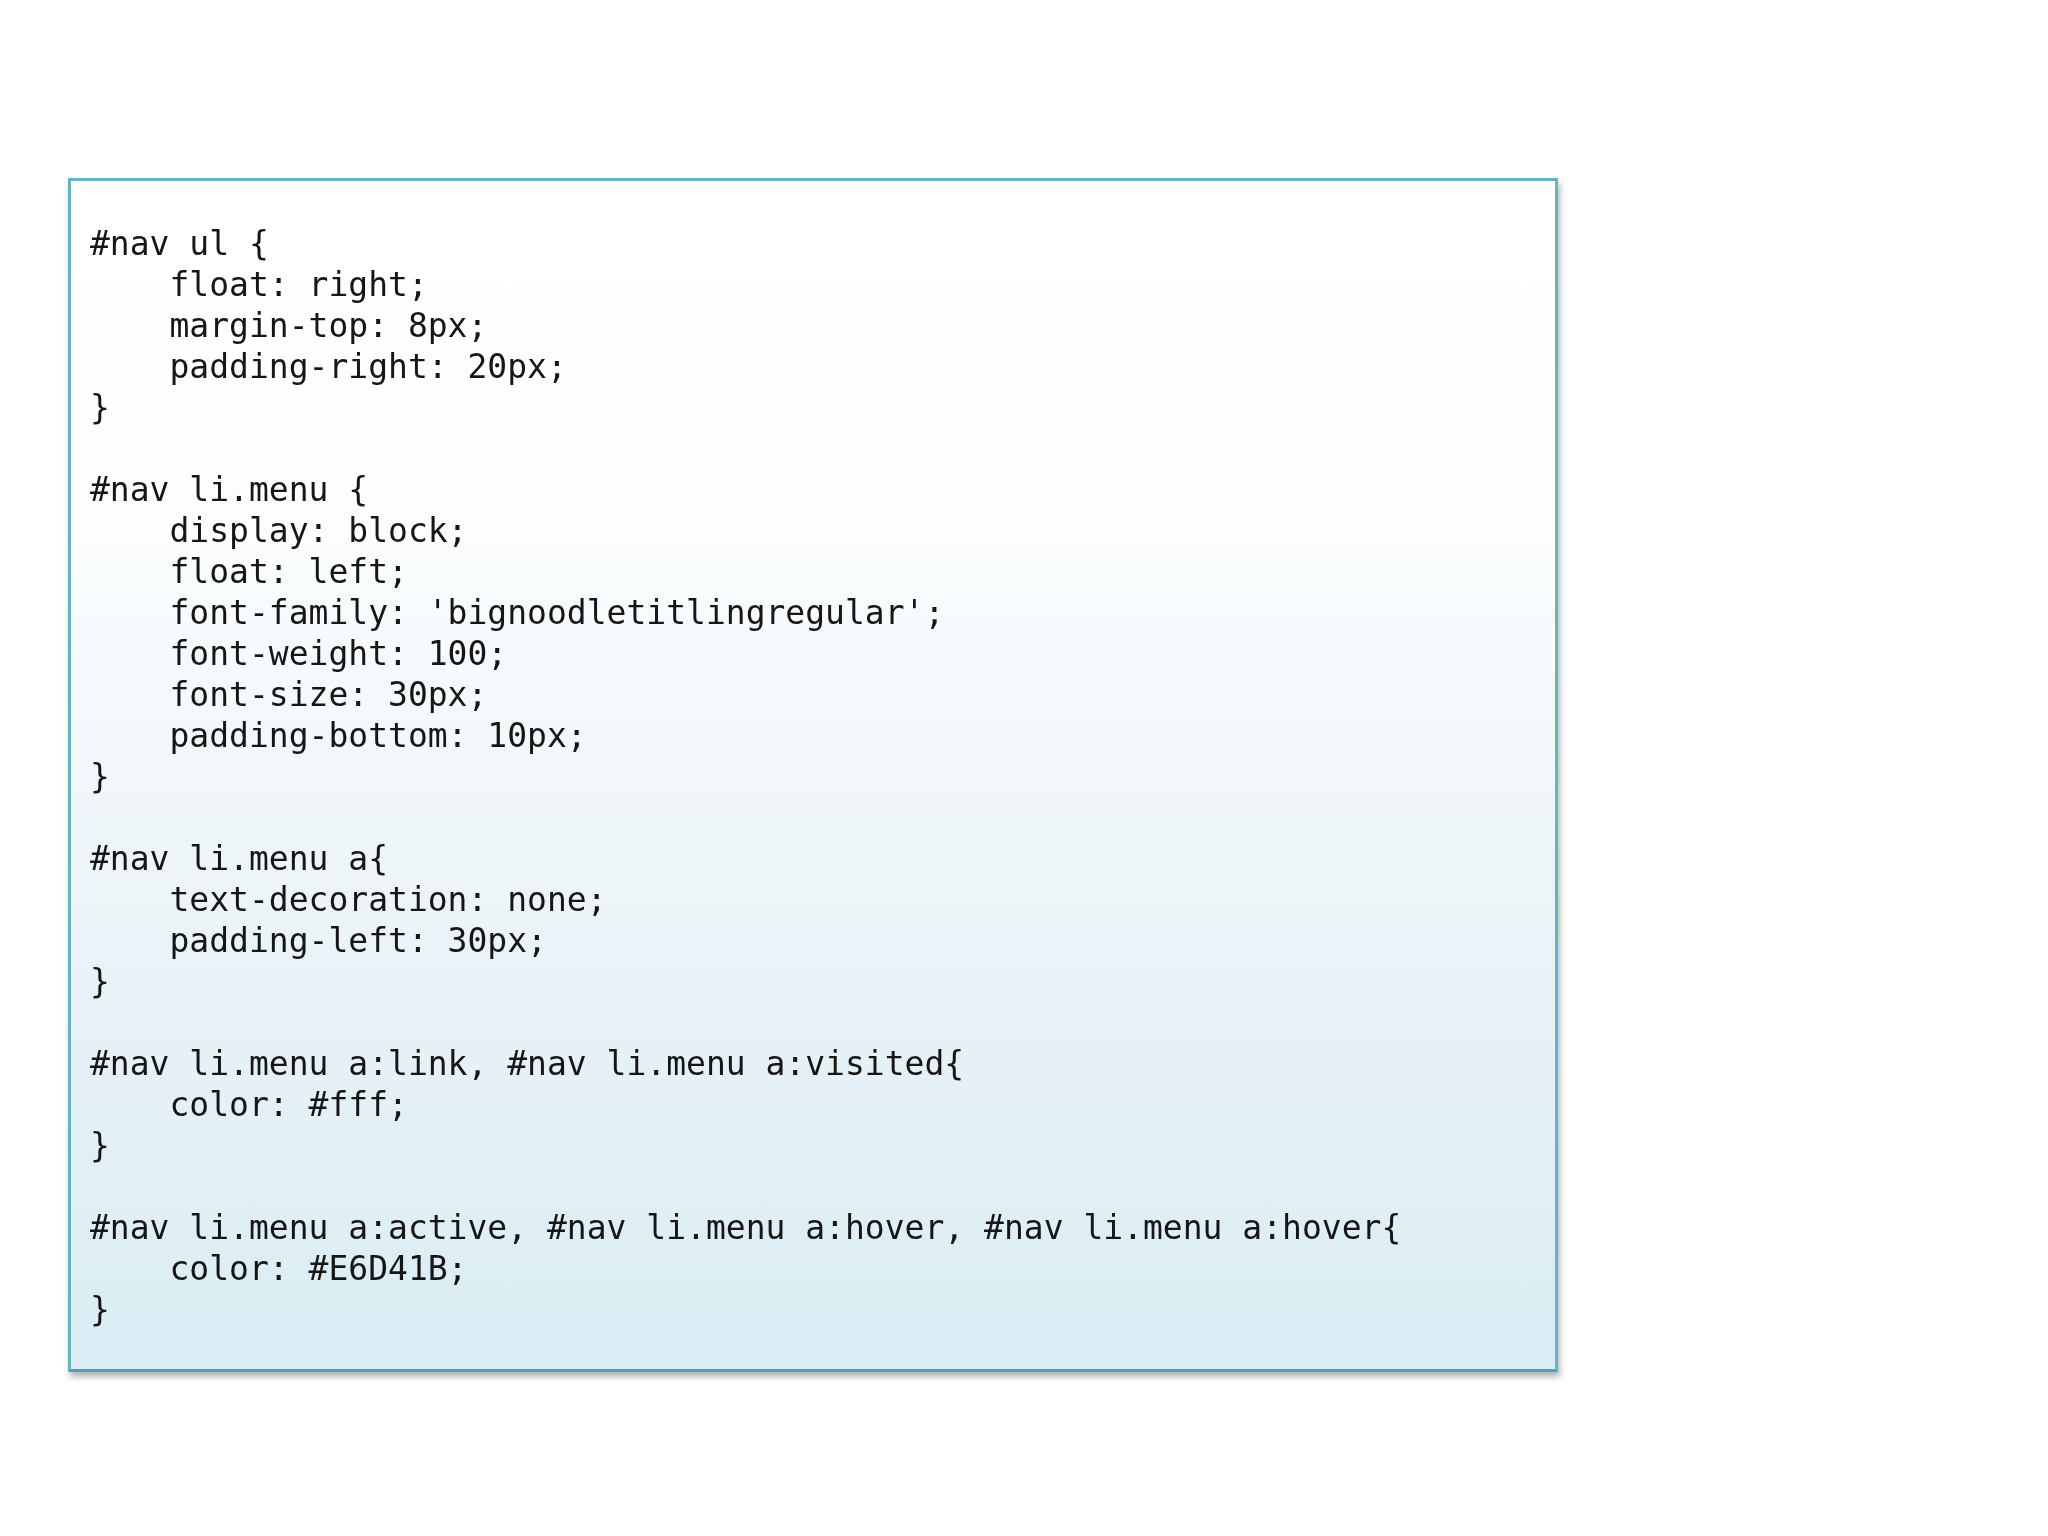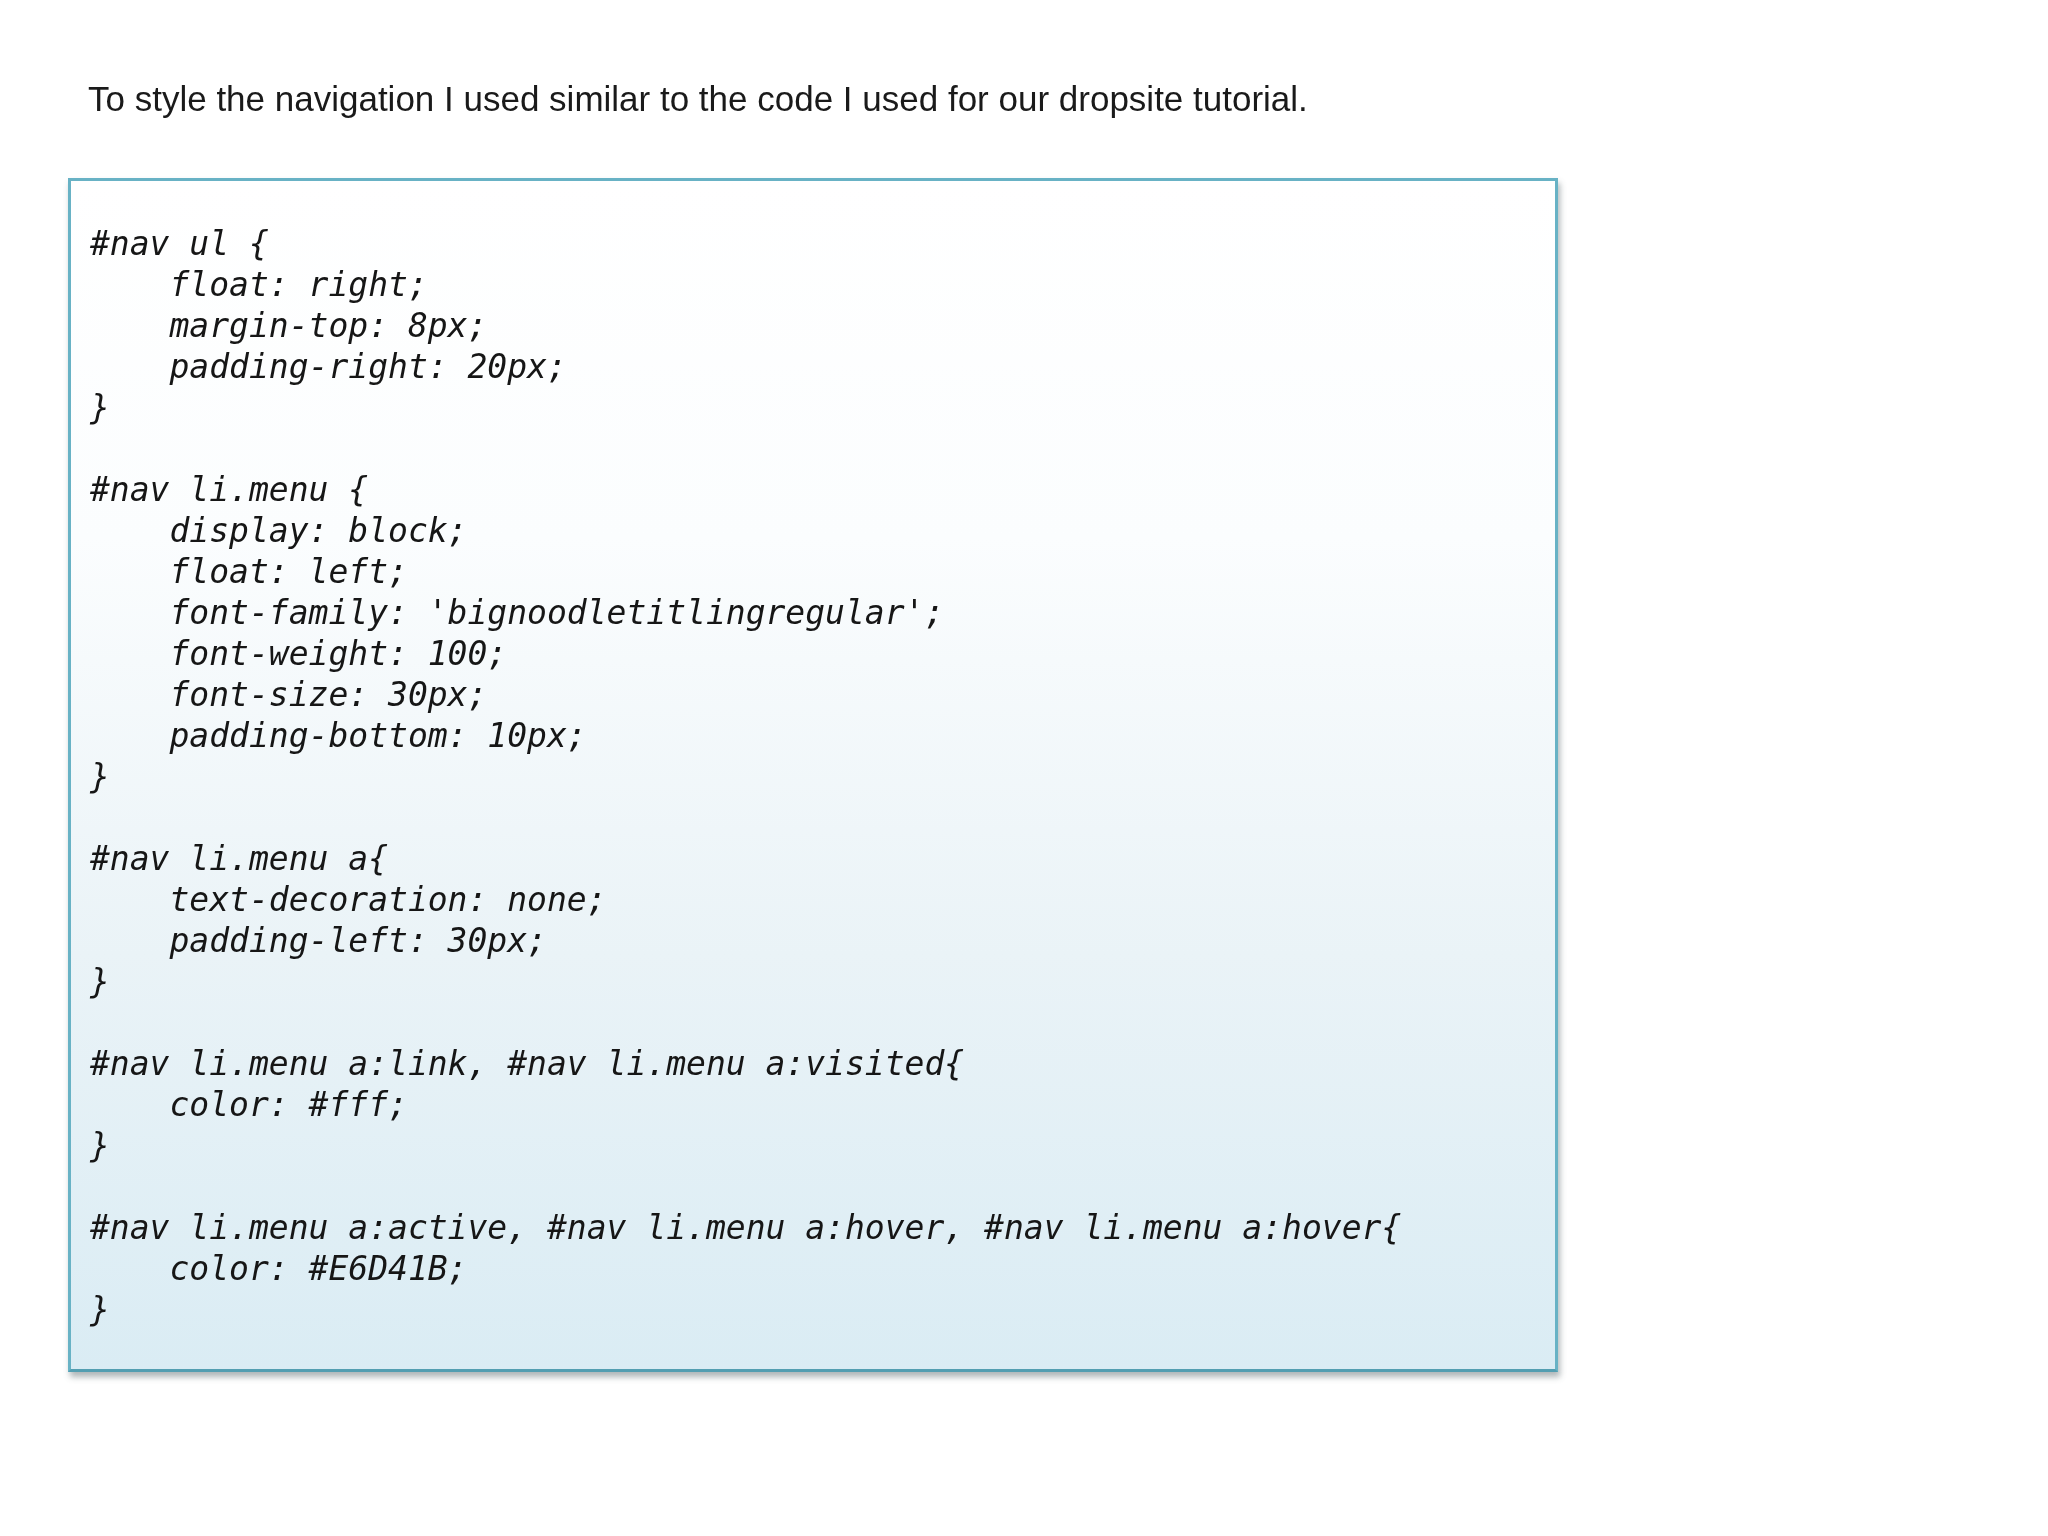--- a/index.html
+++ b/index.html
@@ -47,28 +47,26 @@
   }
   .code {
     margin: 0;
     padding: 42px 28px 20px 19px;
     font-family: "DejaVu Sans Mono", "Liberation Mono", monospace;
     font-size: 33px;
     line-height: 41px;
     color: #161616;
     white-space: pre;
     overflow: hidden;
-    font-style: italic;
   }
 </style>
 </head>
 <body>
 
 <div class="page">
-  <p class="heading">To style the navigation I used similar to the code I used for our dropsite tutorial.</p>
 
   <div class="code-panel">
     <pre class="code">#nav ul {
     float: right;
     margin-top: 8px;
     padding-right: 20px;
 }
 
 #nav li.menu {
     display: block;

